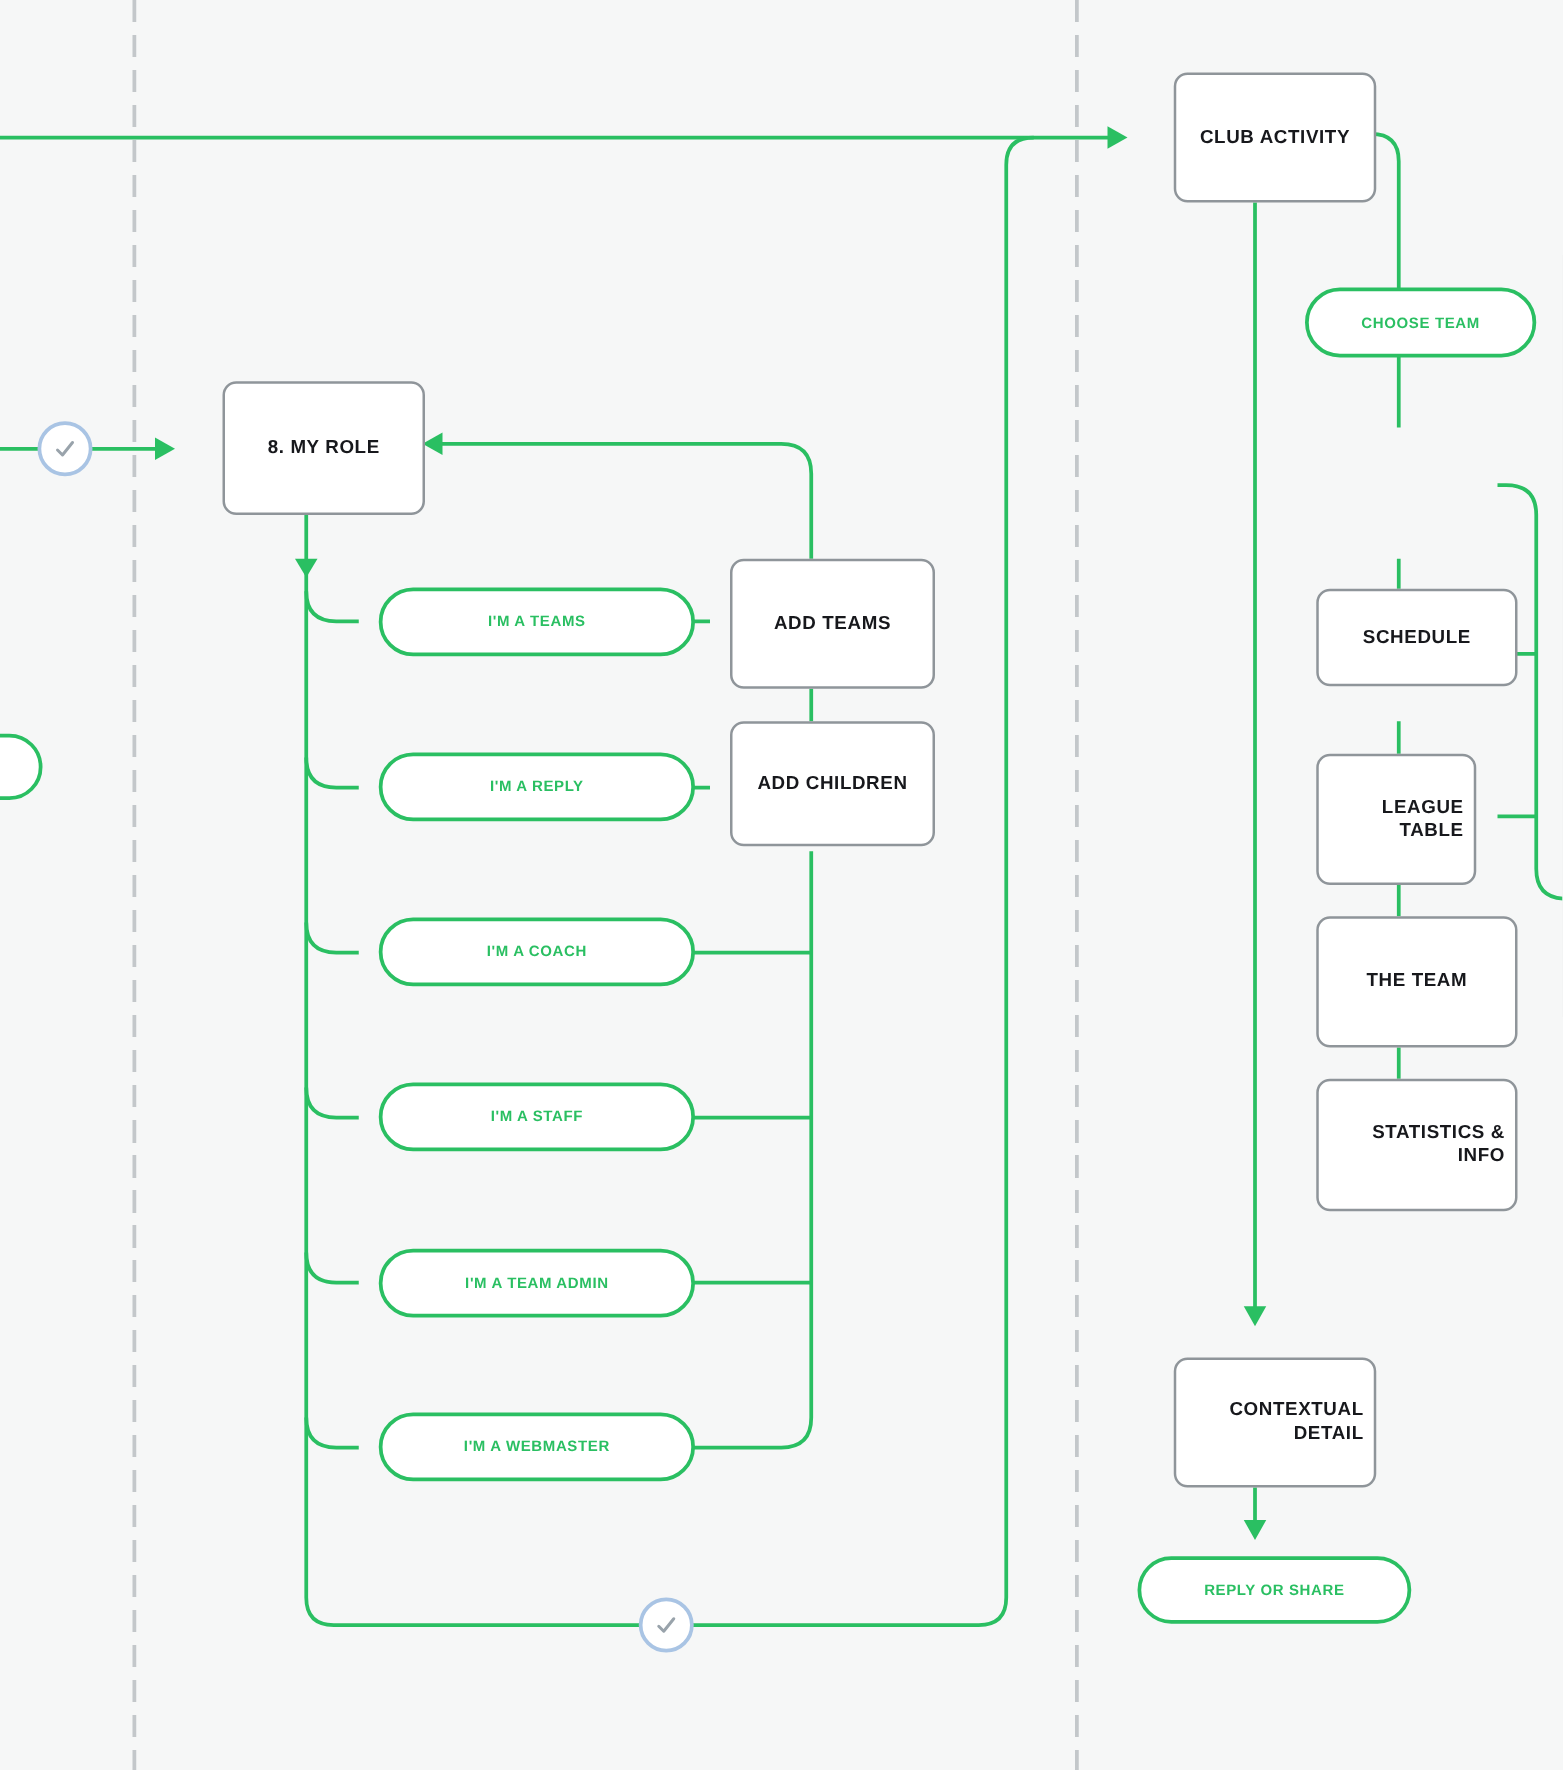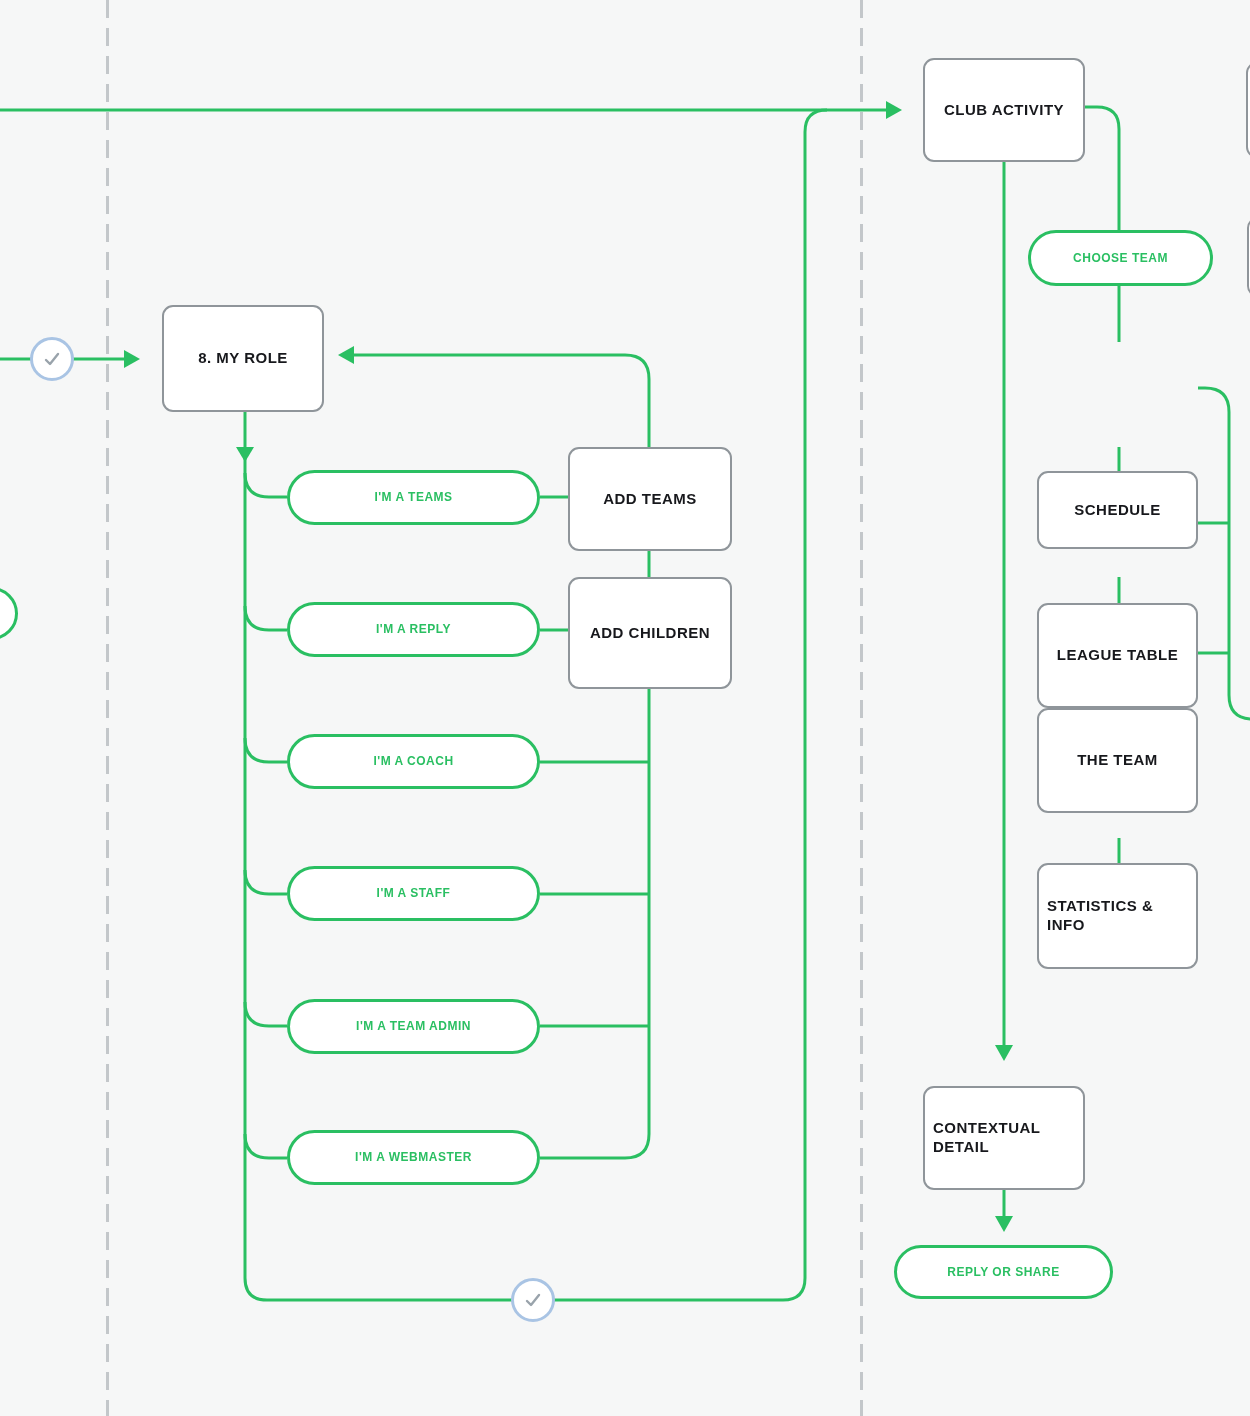--- a/index.html
+++ b/index.html
@@ -10,23 +10,23 @@
   }
   .dash-line{
     position:absolute; top:0; bottom:0; width:3px; z-index:1;
     background:repeating-linear-gradient(to bottom, var(--dash,#c3c7ca) 0 18px, transparent 18px 28px);
   }
   #edges{position:absolute; left:0; top:0; z-index:2;}
   #edges path{stroke:var(--green,#2abf62); stroke-width:3; fill:none;}
   #edges polygon{fill:var(--green,#2abf62); stroke:none;}
   .node{
     position:absolute; z-index:3; box-sizing:border-box;
-    display:flex; align-items:center; justify-content:center; text-align:left;
+    display:flex; align-items:center; justify-content:center; text-align:right;
     background:var(--fill,#ffffff);
-    font-weight:bold; letter-spacing:.5px; line-height:1.25;
+    font-weight:bold; letter-spacing:.5px; line-height:1.25;margin-left:16px;
   }
   .node.box{
     border:2px solid var(--nodeborder,#8f959a); border-radius:11px;
     color:var(--nodetext,#17181c); font-size:15px; padding:0 8px;
   }
   .node.pill{
     border:3px solid var(--green,#2abf62); border-radius:999px;
     color:var(--green,#2abf62); font-size:12px; padding:0 10px;
   }
   .node.partial{padding:0;}
@@ -85,27 +85,27 @@
     <path d="M 1119 708 V 733"></path>
     <path d="M 1119 838 V 863"></path>
 
     <path d="M 1198 388 H 1205 Q 1229 388 1229 412 V 695 Q 1229 719 1253 719"></path>
     <path d="M 1198 523 H 1229"></path>
     <path d="M 1198 653 H 1229"></path>
   </svg>
 
   <div class="node box" style="left:923px;top:58px;width:162px;height:104px">CLUB ACTIVITY</div>
   <div class="node box" style="left:1037px;top:471px;width:161px;height:78px">SCHEDULE</div>
-  <div class="node box" style="left:1037px;top:603px;width:161px;height:105px">LEAGUE TABLE</div>
-  <div class="node box" style="left:1037px;top:708px;width:161px;height:105px">THE TEAM</div>
+  <div class="node box" style="left:1037px;top:603px;width:128px;height:105px">LEAGUE TABLE</div>
+  <div class="node box" style="left:1037px;top:733px;width:161px;height:105px">THE TEAM</div>
   <div class="node box" style="left:1037px;top:863px;width:161px;height:106px">STATISTICS &amp; INFO</div>
   <div class="node box" style="left:923px;top:1086px;width:162px;height:104px">CONTEXTUAL DETAIL</div>
   <div class="node box" style="left:162px;top:305px;width:162px;height:107px">8. MY ROLE</div>
   <div class="node box" style="left:568px;top:447px;width:164px;height:104px">ADD TEAMS</div>
-  <div class="node box" style="left:568px;top:577px;width:164px;height:112px">ADD CHILDREN</div>
+  <div class="node box" style="left:568px;top:577px;width:164px;height:100px">ADD CHILDREN</div>
 
   <div class="node pill" style="left:1028px;top:230px;width:185px;height:56px">CHOOSE TEAM</div>
   <div class="node pill" style="left:894px;top:1245px;width:219px;height:54px">REPLY OR SHARE</div>
   <div class="node pill" style="left:287px;top:470px;width:253px;height:55px">I'M A TEAMS</div>
   <div class="node pill" style="left:287px;top:602px;width:253px;height:55px">I'M A REPLY</div>
   <div class="node pill" style="left:287px;top:866px;width:253px;height:55px">I'M A STAFF</div>
   <div class="node pill" style="left:287px;top:734px;width:253px;height:55px">I'M A COACH</div>
   <div class="node pill" style="left:287px;top:999px;width:253px;height:55px">I'M A TEAM ADMIN</div>
   <div class="node pill" style="left:287px;top:1130px;width:253px;height:55px">I'M A WEBMASTER</div>
 

